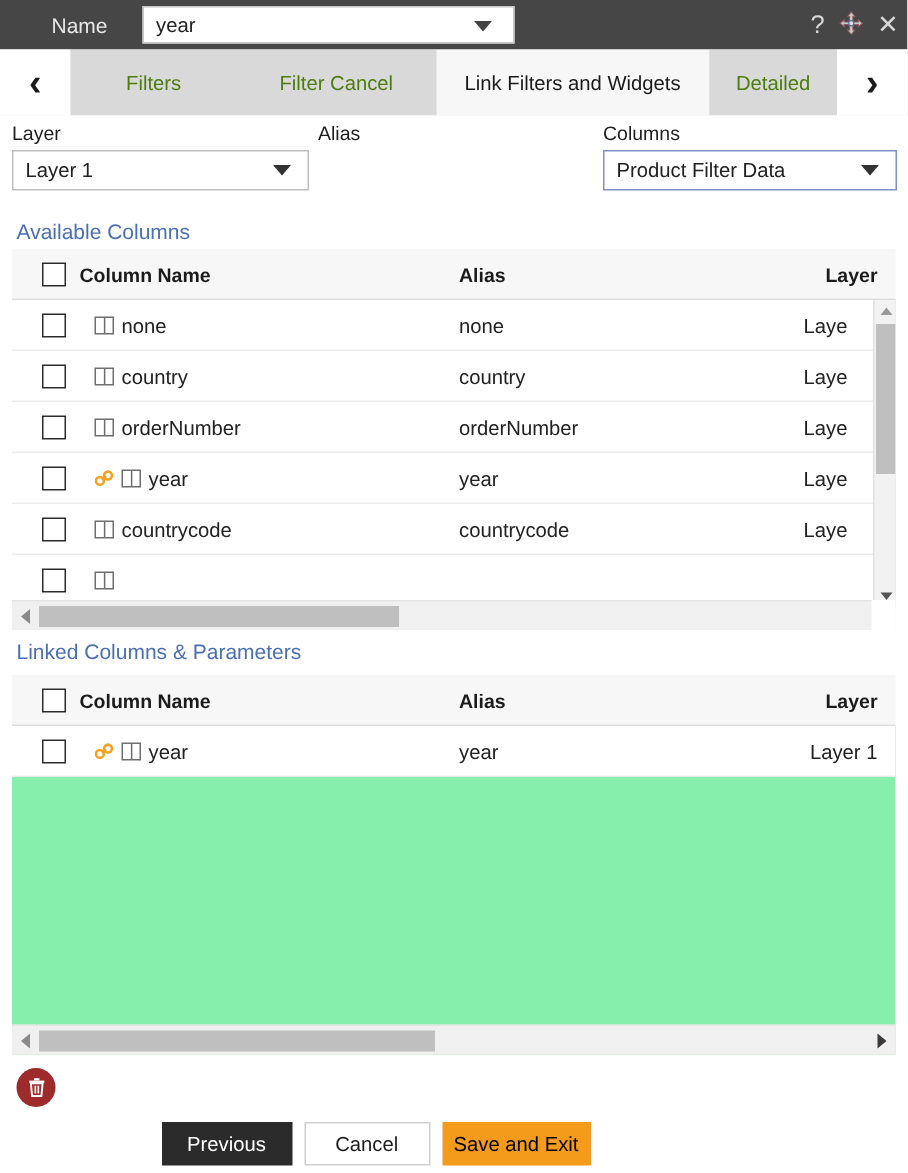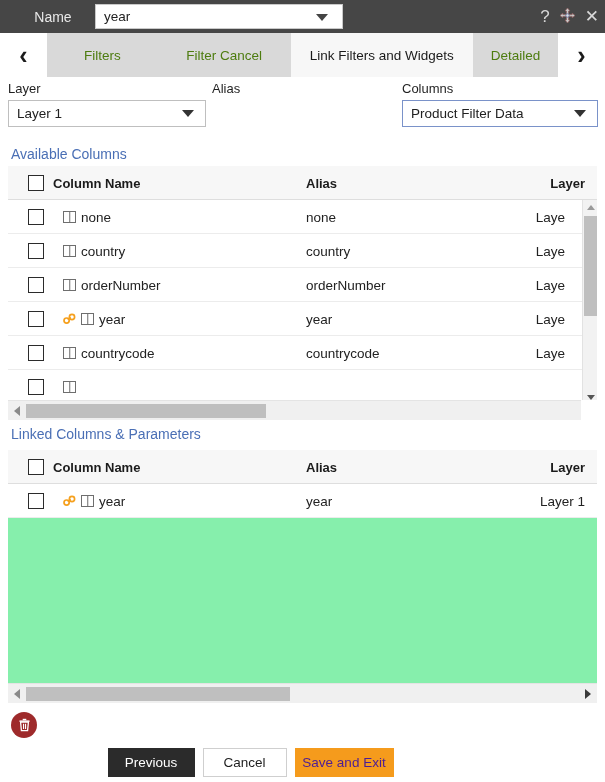--- a/index.html
+++ b/index.html
@@ -152,21 +152,21 @@
     position:absolute; left:11px; top:712px; width:26px; height:26px;
     border-radius:50%; background:#9e2a2b; display:flex; align-items:center; justify-content:center;
   }
   .del-btn svg { display:block; }
 
   
   .footer { position:absolute; left:0; top:748px; width:501px; height:34px; display:flex; justify-content:center; align-items:flex-start; gap:0; }
   .btn { height:29px; display:flex; align-items:center; justify-content:center; font-size:13.5px; }
   .btn-prev   { width:87px; background:#2b2b2b; color:#ffffff; }
   .btn-cancel { width:84px; background:#ffffff; color:#1d1d1d; border:1px solid #cfcfcf; margin-left:8px; }
-  .btn-save   { width:99px; background:#f59b1c; color:#4c1d95; margin-left:8px; }
+  .btn-save   { width:99px; background:#f59b1c; color:#000000; margin-left:8px; }
 </style>
 </head>
 <body>
 
 <div id="app">
 
   <div class="titlebar">
     <span class="tb-label">Name</span>
     <div class="name-combo">
       <span class="val">year</span>

